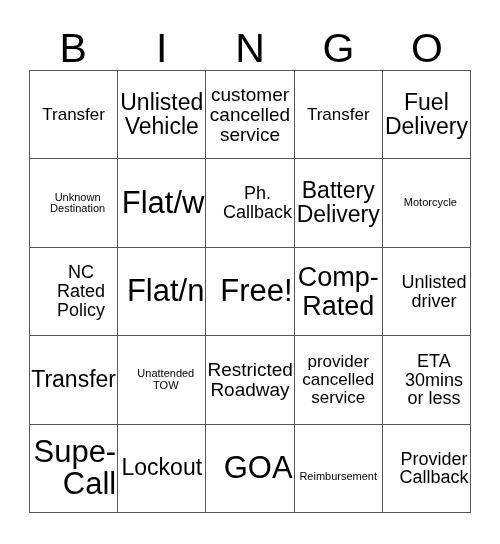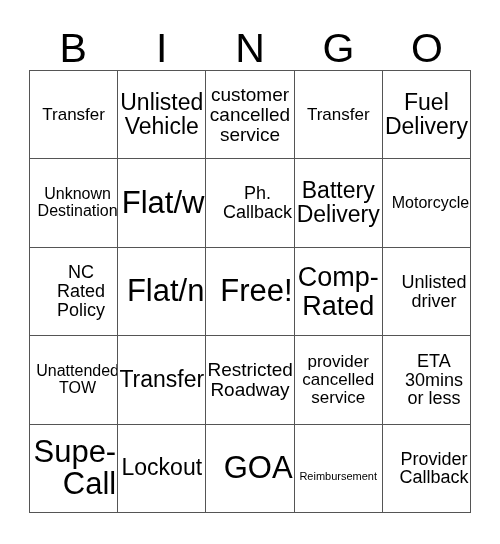--- a/index.html
+++ b/index.html
@@ -76,21 +76,21 @@
   }
   .cell-text {
     display: block;
     width: 100%;
     line-height: 1.04;
     white-space: pre-line;
   }
 
   
   .fs-xs   { font-size: 11px; margin-top: 16px; }
-  .fs-sm   { font-size: 16px; margin-left: 8px; }
+  .fs-sm   { font-size: 11px; margin-left: 8px; }
   .fs-lg   { font-size: 17px; }
   .fs-xl   { font-size: 19px; }
   .fs-2xl  { font-size: 18px; padding-left: 15px; }
   .fs-3xl  { font-size: 23px; }
   .fs-4xl  { font-size: 27px; }
   .fs-5xl  { font-size: 31px; text-align: right; }
 </style>
 </head>
 <body>
 
@@ -166,25 +166,25 @@
 Rated</span>
         </div>
       <div class="cell">
           <span class="cell-text fs-2xl">Unlisted
 driver</span>
         </div>
     </div>
 
     <div class="grid-row">
       <div class="cell">
+          <span class="cell-text fs-3xl">Transfer</span>
+        </div>
+      <div class="cell">
           <span class="cell-text fs-sm">Unattended
 TOW</span>
-        </div>
-      <div class="cell">
-          <span class="cell-text fs-3xl">Transfer</span>
         </div>
       <div class="cell">
           <span class="cell-text fs-xl">Restricted
 Roadway</span>
         </div>
       <div class="cell">
           <span class="cell-text fs-lg">provider
 cancelled
 service</span>
         </div>

